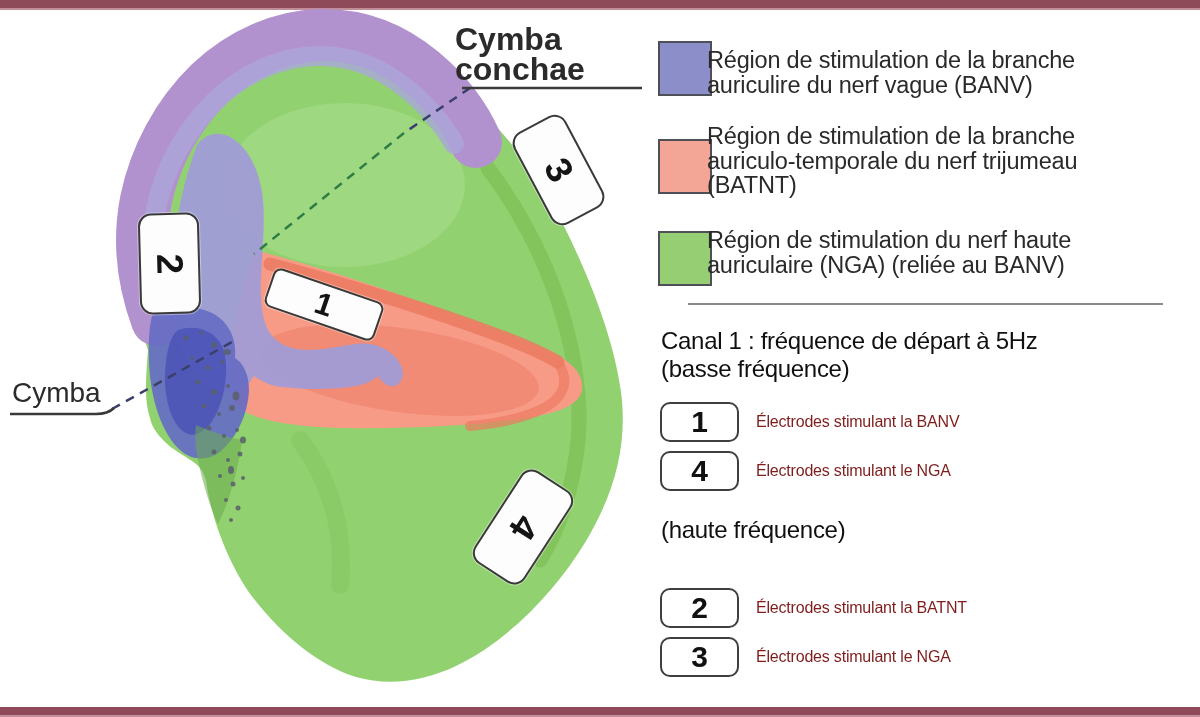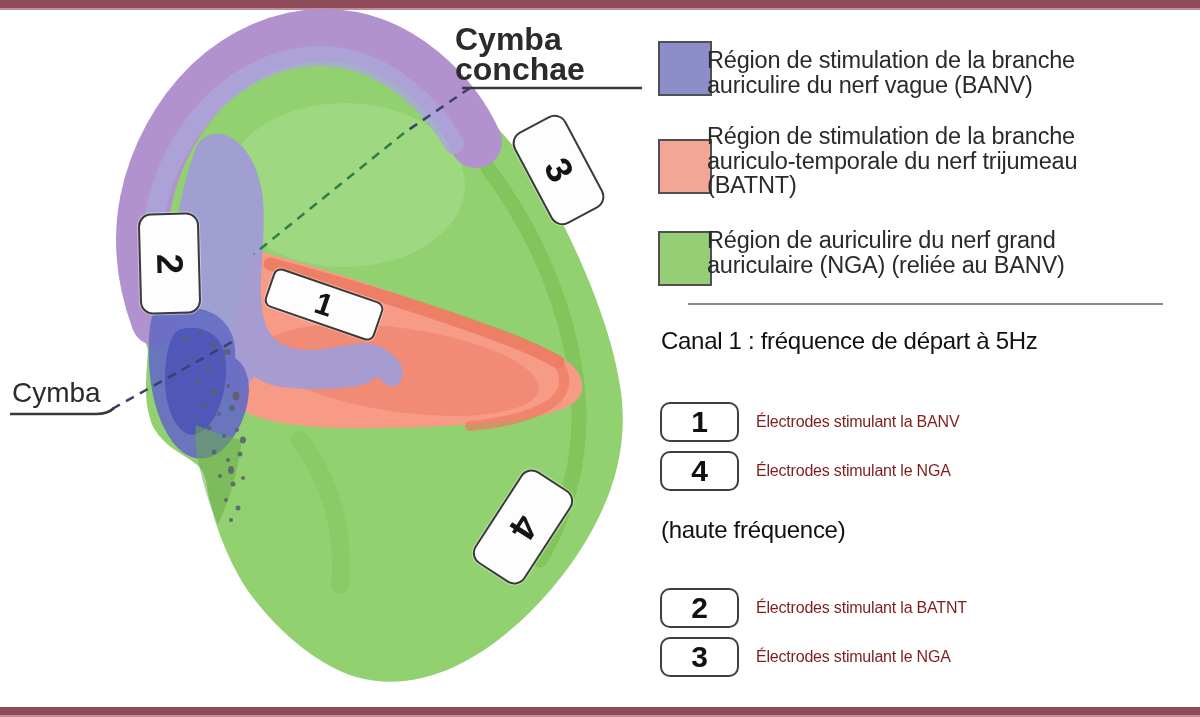--- a/index.html
+++ b/index.html
@@ -171,28 +171,29 @@
 
   <div class="swatch" id="swatch-batnt" style="background: rgb(244, 166, 150);"></div>
   <div class="region-text" id="region-text-batnt">
     <div>Région de stimulation de la branche</div>
     <div>auriculo-temporale du nerf trijumeau</div>
     <div>(BATNT)</div>
   </div>
 
   <div class="swatch" id="swatch-nga" style="background: rgb(150, 206, 116);"></div>
   <div class="region-text" id="region-text-nga">
-    <div>Région de auriculire du nerf grand</div>
+    <div>Région de stimulation du nerf haute</div>
     <div>auriculaire (NGA) (reliée au BANV)</div>
   </div>
 
   <div id="legend-divider"></div>
 
   <div class="canal-title" id="canal1-title">
     <div>Canal 1 : fréquence de départ à 5Hz</div>
+    <div>(basse fréquence)</div>
   </div>
   <div class="lrow" id="lrow-1">
     <div class="numbox">1</div>
     <div class="lrow-label">Électrodes stimulant la BANV</div>
   </div>
   <div class="lrow" id="lrow-4">
     <div class="numbox">4</div>
     <div class="lrow-label">Électrodes stimulant le NGA</div>
   </div>
 

